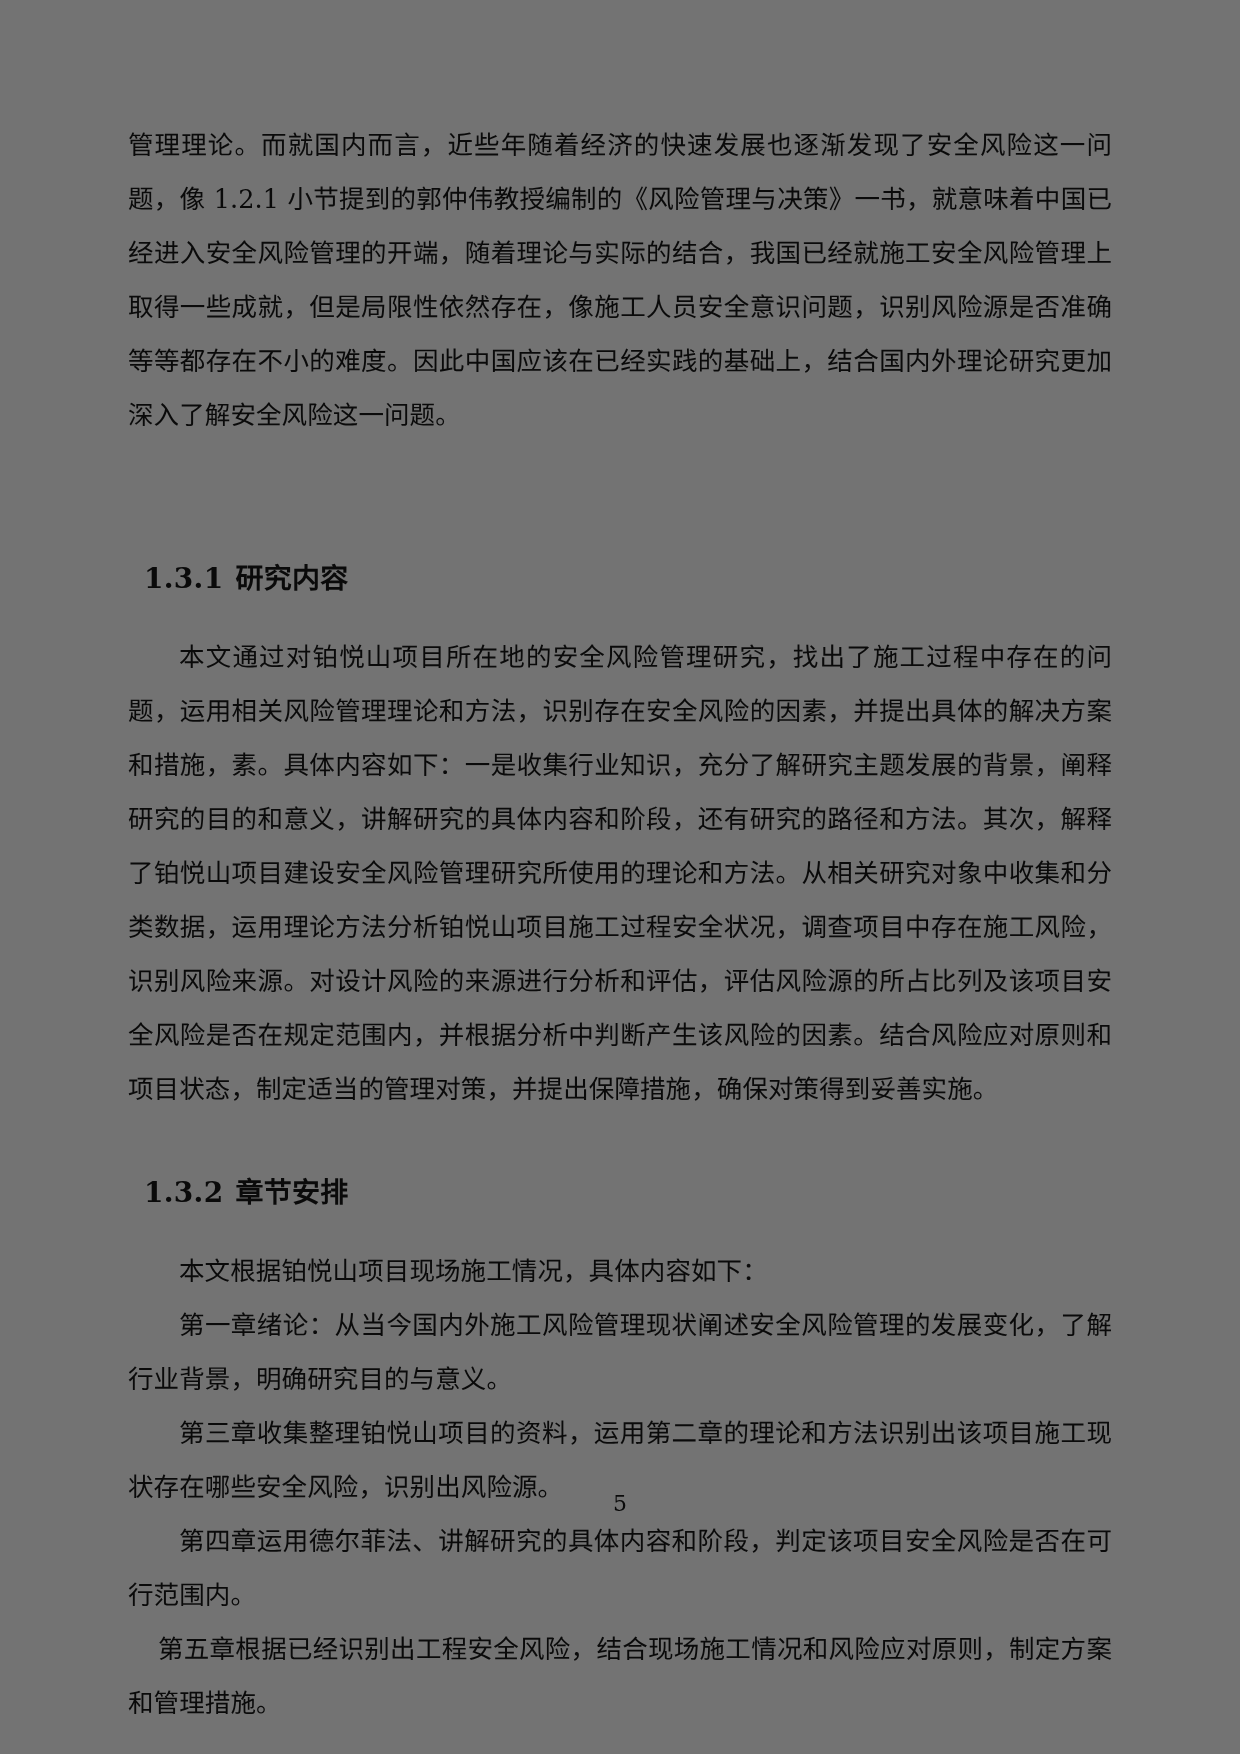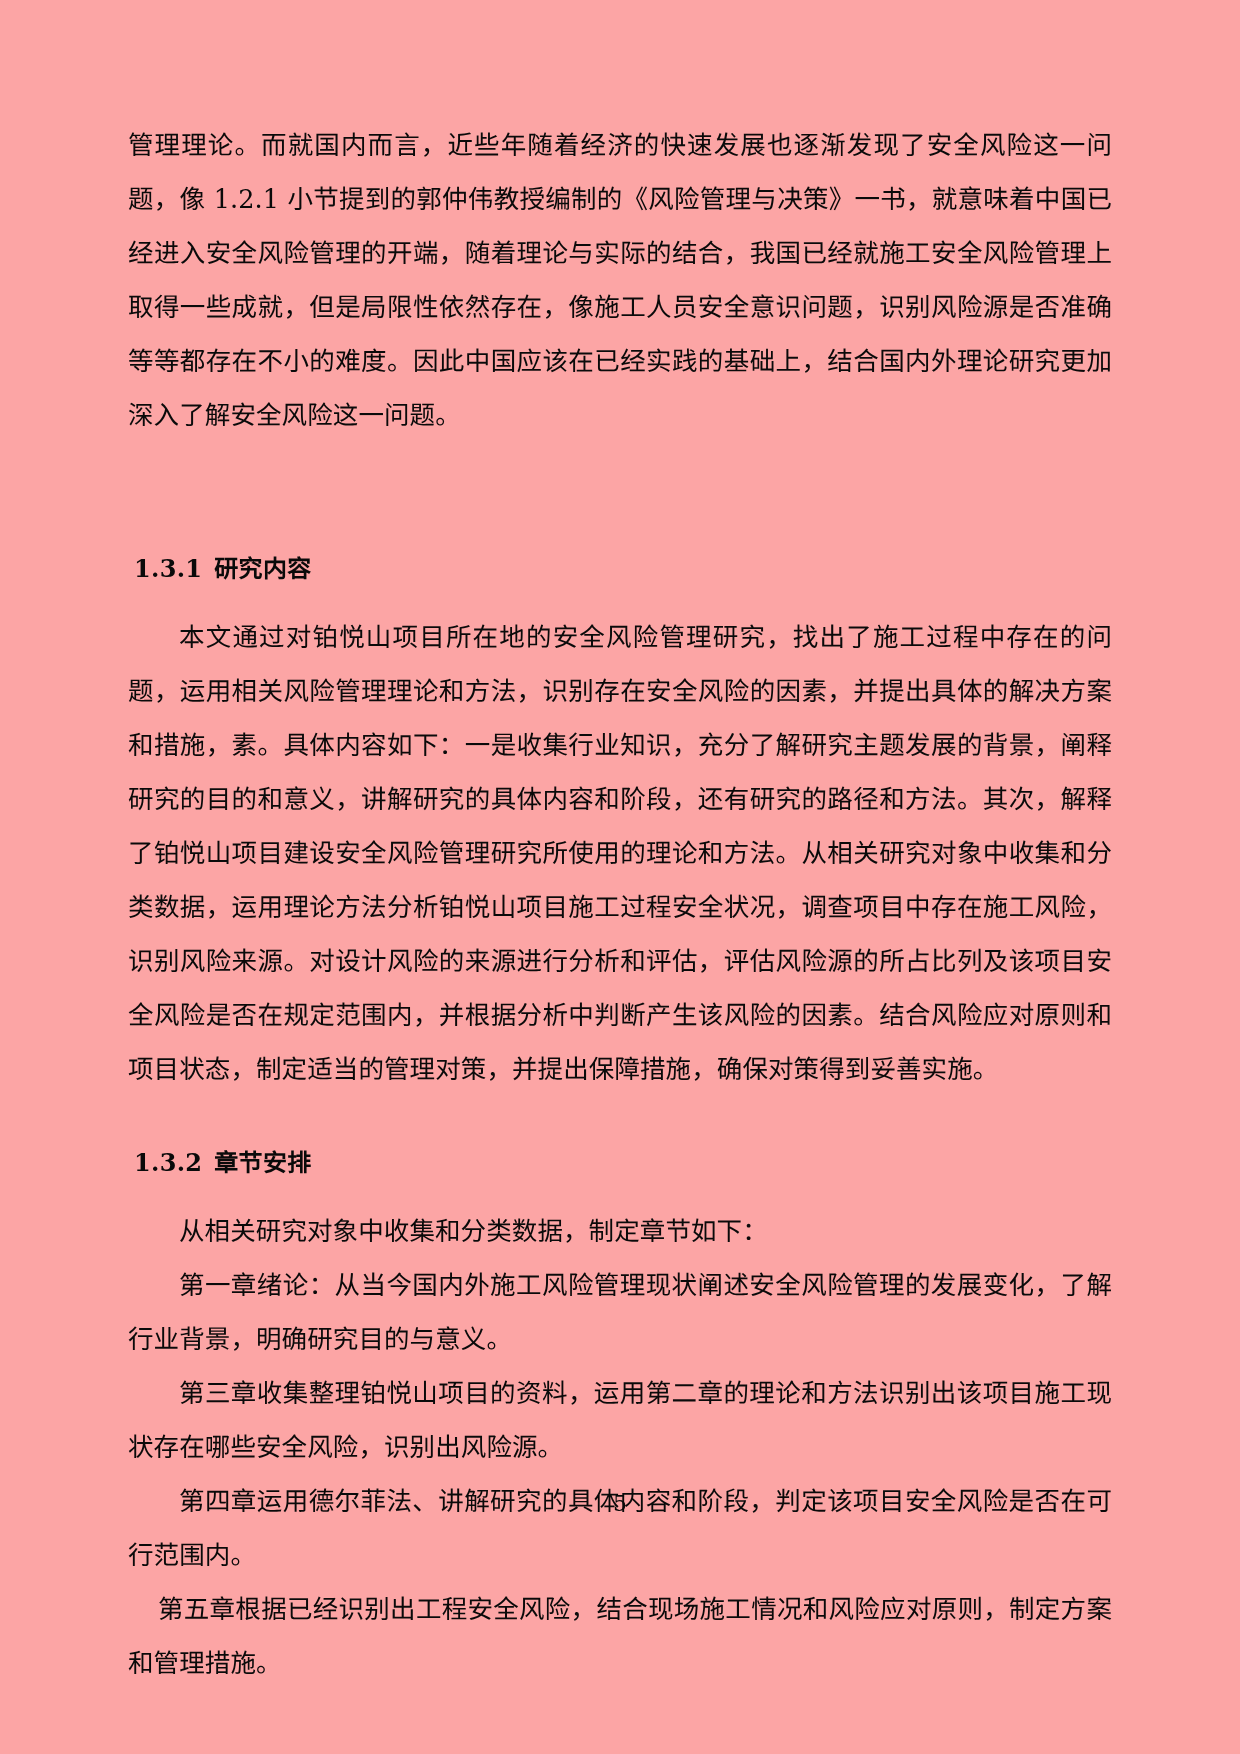--- a/index.html
+++ b/index.html
@@ -9,21 +9,21 @@
     background: #ffffff;
   }
   body {
     font-family: "DejaVu Serif", "Liberation Serif", serif;
     color: #0a0a0a;
   }
   .page {
     position: relative;
     width: 1240px;
     height: 1754px;
-    background: #fca5a5;
+    background: #737373;
     margin: 0 auto;
     overflow: hidden;
     box-sizing: border-box;
   }
   .content {
     position: absolute;
     left: 128px;
     top: 118px;
     width: 984px;
   }
@@ -47,24 +47,24 @@
   
   .h2 {
     font-size: 28px;
     font-weight: bold;
     line-height: 44px;
     margin: 0;
     letter-spacing: 0.4px;
     font-family: "DejaVu Sans", "Liberation Sans", sans-serif;
   }
   .h3 {
-    font-size: 24px;
+    font-size: 28px;
     font-weight: bold;
     line-height: 42px;
-    margin: 6px;
+    margin: 16px;
     letter-spacing: 0.3px;
     font-family: "DejaVu Sans", "Liberation Sans", sans-serif;
   }
   .h2 .num, .h3 .num {
     font-family: "DejaVu Serif", "Liberation Serif", serif;
     font-weight: bold;
   }
   .h2 .gap { display: inline-block; width: 14px; }
   .h3 .gap { display: inline-block; width: 12px; }
 
@@ -108,21 +108,21 @@
     <p class="para indent">本文通过对铂悦山项目所在地的安全风险管理研究，找出了施工过程中存在的问题，运用相关风险管理理论和方法，识别存在安全风险的因素，并提出具体的解决方案和措施，素。具体内容如下：一是收集行业知识，充分了解研究主题发展的背景，阐释研究的目的和意义，讲解研究的具体内容和阶段，还有研究的路径和方法。其次，解释了铂悦山项目建设安全风险管理研究所使用的理论和方法。从相关研究对象中收集和分类数据，运用理论方法分析铂悦山项目施工过程安全状况，调查项目中存在施工风险，识别风险来源。对设计风险的来源进行分析和评估，评估风险源的所占比列及该项目安全风险是否在规定范围内，并根据分析中判断产生该风险的因素。结合风险应对原则和项目状态，制定适当的管理对策，并提出保障措施，确保对策得到妥善实施。</p>
 
     <div class="sp-sec-gap"></div>
 
     <h3 class="h3">
       <span class="num">1.3.2</span><span class="gap"></span><span>章节安排</span>
     </h3>
 
     <div class="sp-h3-after"></div>
 
-    <p class="para indent">从相关研究对象中收集和分类数据，制定章节如下：</p>
+    <p class="para indent">本文根据铂悦山项目现场施工情况，具体内容如下：</p>
 
     <p class="para indent">第一章绪论：从当今国内外施工风险管理现状阐述安全风险管理的发展变化，了解行业背景，明确研究目的与意义。</p>
     <p class="para indent">第三章收集整理铂悦山项目的资料，运用第二章的理论和方法识别出该项目施工现状存在哪些安全风险，识别出风险源。</p>
     <p class="para indent">第四章运用德尔菲法、讲解研究的具体内容和阶段，判定该项目安全风险是否在可行范围内。</p>
     <p class="para indent-small">第五章根据已经识别出工程安全风险，结合现场施工情况和风险应对原则，制定方案和管理措施。</p>
 
   </div>
 
   <div class="page-number">5</div>
 </div>

